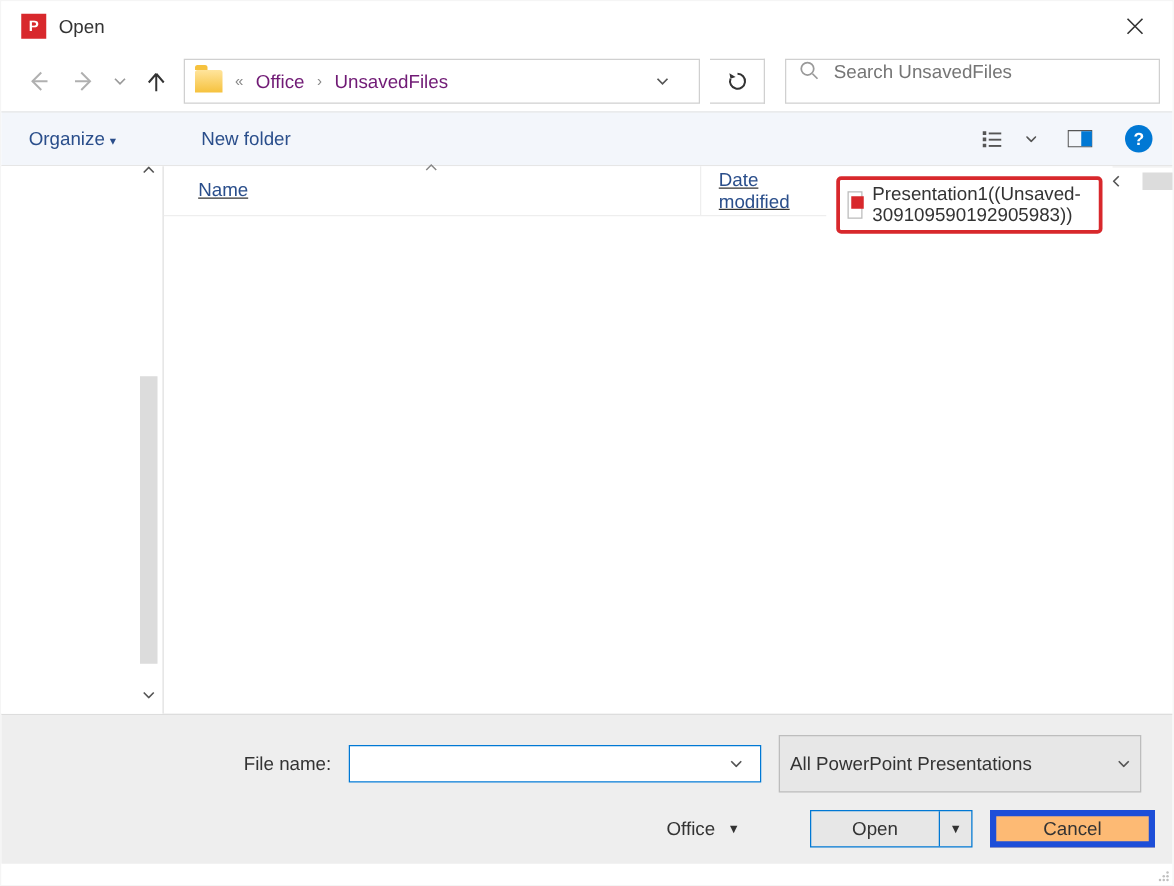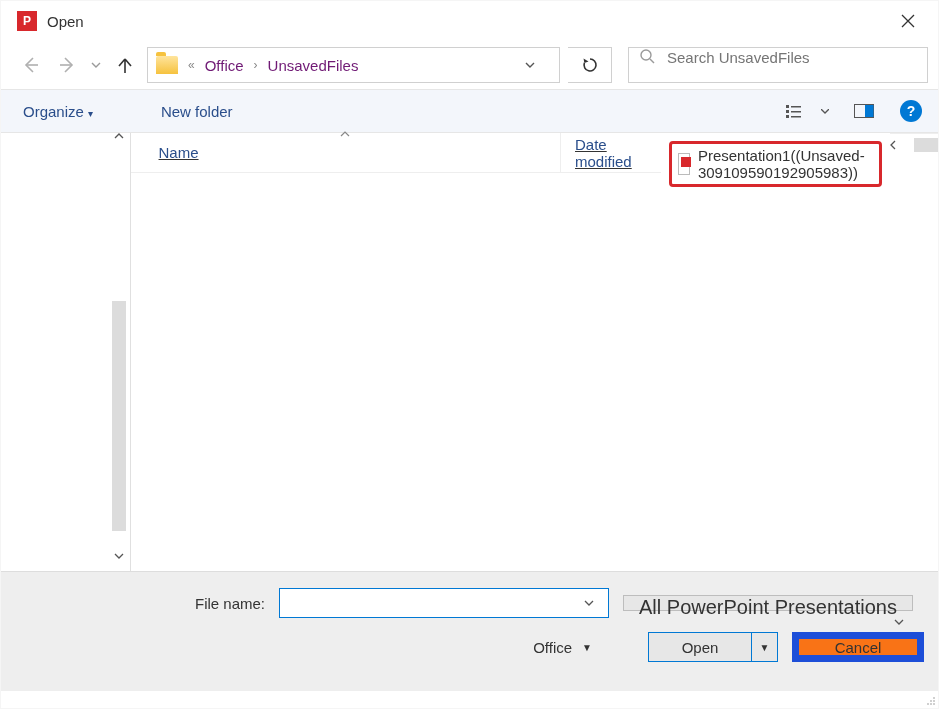--- a/index.html
+++ b/index.html
@@ -271,42 +271,41 @@
   }
   .fn-input input {
     flex: 1 1 auto; border: none; outline: none;
     padding: 0 6px; font-size: 14px; background: transparent;
   }
   .fn-input .caret {
     width: 24px; text-align: center; font-size: 10px; color: #555;
     border-left: 0;
   }
   .filetype {
-    width: 290px; height: 16px;
+    width: 290px; height: 46px;
     border: 1px solid #bdbdbd;
     background: #e7e7e7;
     display: flex; align-items: center;
     padding: 0 8px;
-    font-size: 20px;
-    flex-direction: column;
+    font-size: 15px;
   }
   .filetype .caret {
     margin-left: auto; font-size: 10px; color: #555;
   }
   .tools-btn {
     display: flex; align-items: center; gap: 10px;
     padding: 4px 10px; font-size: 15px;
   }
   .tools-btn .caret { font-size: 10px; }
   .btn {
     height: 30px;
     display: flex; align-items: center; justify-content: center;
     font-size: 15px;
-    border: 7px solid #1d4ed8;
-    background: #f97316;
+    border: 5px solid #1d4ed8;
+    background: #fdba74;
   }
   .btn.open {
     width: 130px;
     border: 1px solid var(--blue);
     background: #e7e7e7;
     padding: 0;
   }
   .btn.open .label {
     flex: 1 1 auto; text-align: center;
   }

